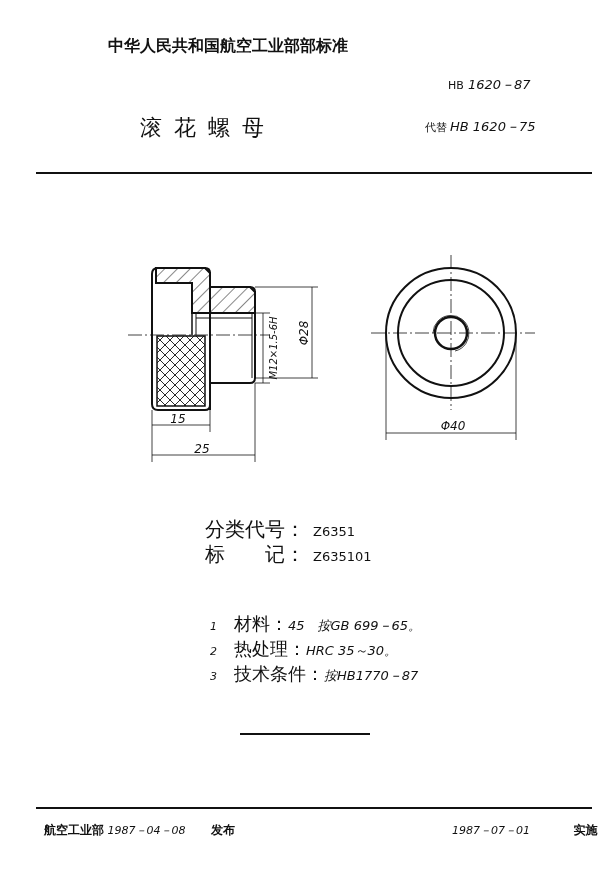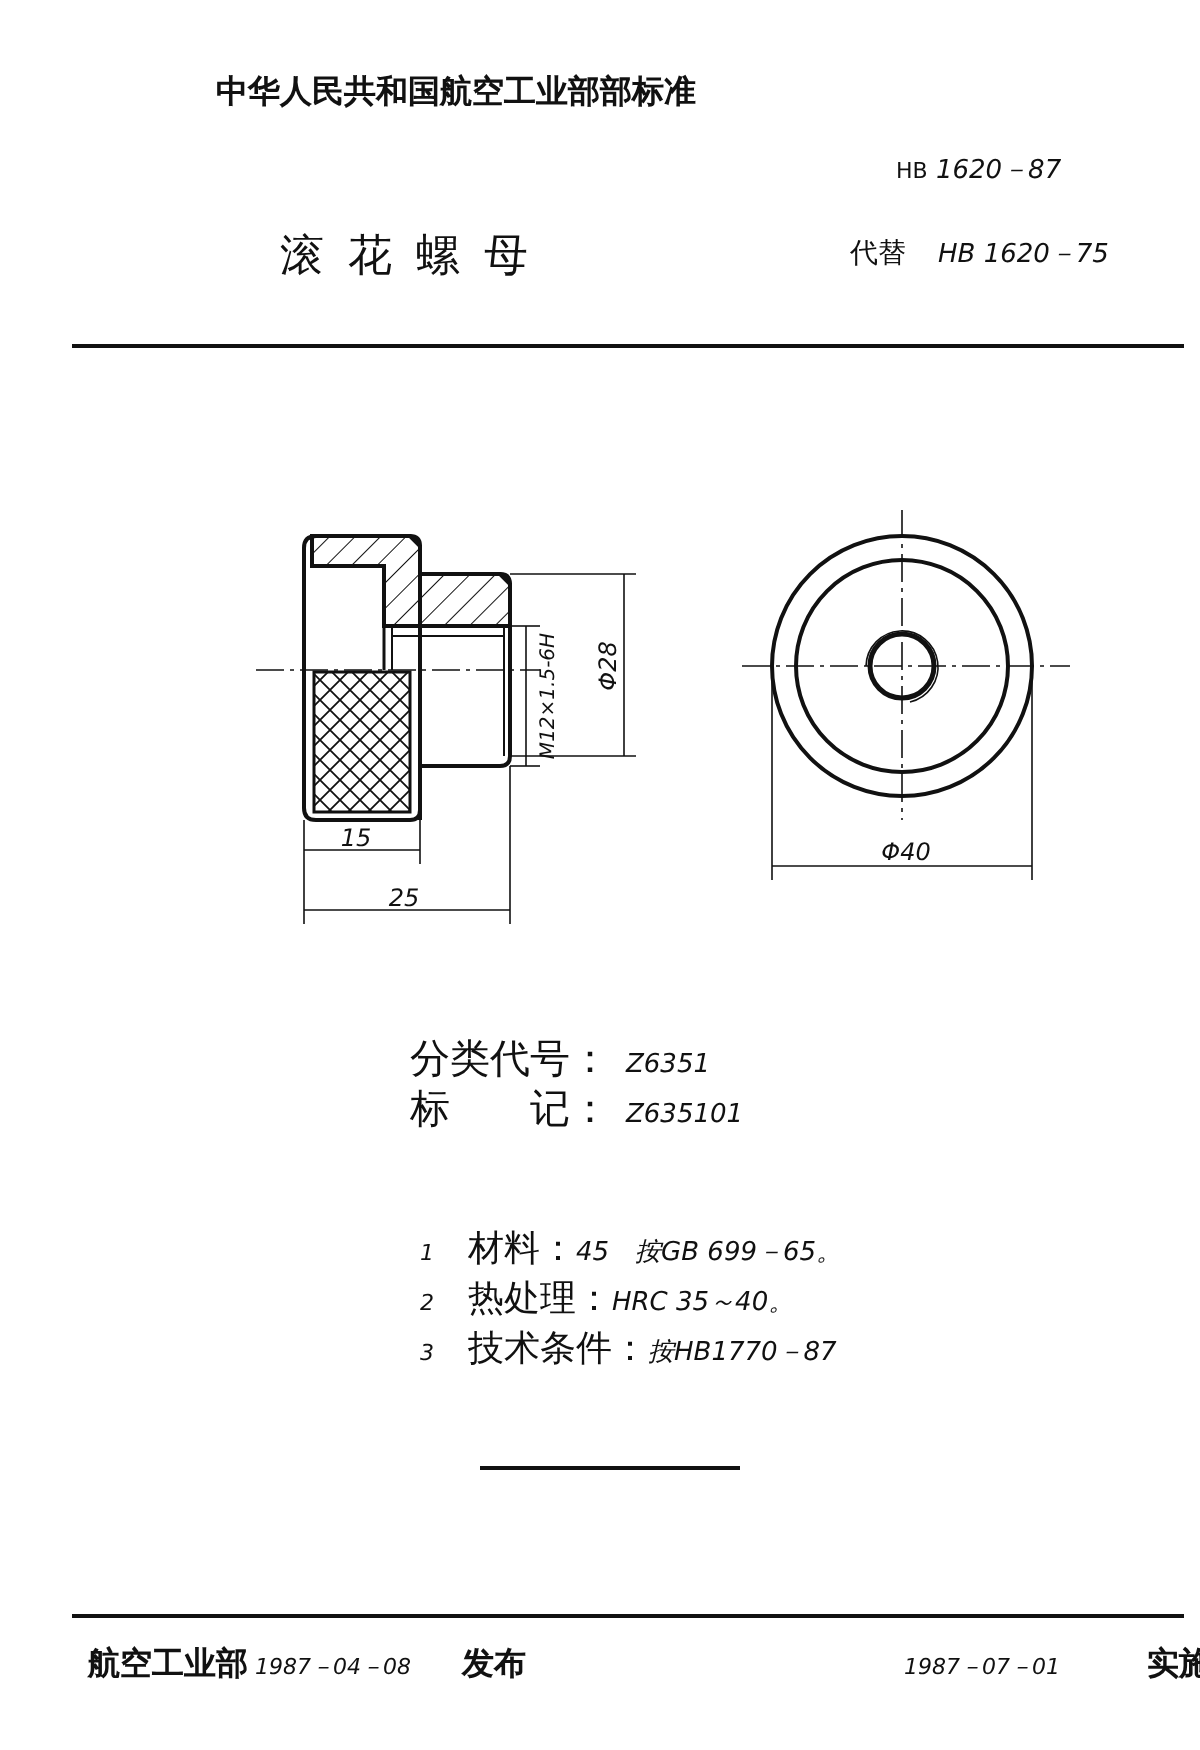--- a/index.html
+++ b/index.html
@@ -4,35 +4,35 @@
 <style>
   html, body { margin: 0; padding: 0; background: #ffffff; }
   body { width: 600px; height: 875px; position: relative; overflow: hidden;
          font-family: "DejaVu Sans", sans-serif; color: #111; }
   .abs { position: absolute; white-space: nowrap; }
   .org { left: 108px; top: 36px; font-size: 16px; font-weight: bold; letter-spacing: 0px; font-family: Liberation Serif, serif; }
   .std-no { left: 425px; top: 76px; font-size: 13px; font-style: italic; }
   .std-no .hb { font-style: normal; font-size: 11px; margin-left: 23px; }
   .title { left: 140px; top: 113px; font-size: 22px; font-family: "DejaVu Serif", serif; letter-spacing: 12px; }
   .replaces { left: 425px; top: 118px; font-size: 13px; font-style: italic; }
-  .replaces .lbl { font-style: normal; font-size: 14px; margin-right: 16px; }
+  .replaces .lbl { font-style: normal; font-size: 11px; margin-right: 3px; }
   .rule { position: absolute; background: #111; }
   .rule-top { left: 36px; top: 172px; width: 556px; height: 2px; }
   .rule-short { left: 240px; top: 733px; width: 130px; height: 2px; }
   .rule-bottom { left: 36px; top: 807px; width: 556px; height: 2px; }
   svg.drawing { position: absolute; left: 0; top: 0; }
   .info { left: 205px; font-size: 13px; }
   .info .k { font-family: "DejaVu Serif", serif; font-size: 20px; }
-  .info .v { font-style: italic; margin-left: 8px; text-align: right; }
+  .info .v { margin-left: 8px; text-align: right; }
   .note { left: 210px; font-size: 13px; }
   .note .n { font-style: italic; font-size: 11px; display: inline-block; width: 24px; }
   .note .k { font-family: "DejaVu Serif", serif; font-size: 18px; }
   .note .v { font-style: italic; margin-left: 0; }
   .footer { top: 822px; font-size: 11px; }
-  .footer b { font-weight: bold; font-size: 16px; }
+  .footer b { font-weight: bold; font-size: 12px; }
   .footer i { font-style: italic; }
 </style>
 </head>
 <body>
 
 <div class="abs org">中华人民共和国航空工业部部标准</div>
 <div class="abs std-no">
   <span class="hb">HB</span>
   <span>1620－87</span>
 </div>
@@ -111,21 +111,21 @@
   <span class="k">分类代号：</span><span class="v">Z6351</span>
 </div>
 <div class="abs info" style="top:541px">
   <span class="k">标　　记：</span><span class="v">Z635101</span>
 </div>
 
 <div class="abs note" style="top:612px">
   <span class="n">1</span><span class="k">材料：</span><span class="v">45　按GB 699－65。</span>
 </div>
 <div class="abs note" style="top:637px">
-  <span class="n">2</span><span class="k">热处理：</span><span class="v">HRC 35～40。</span>
+  <span class="n">2</span><span class="k">热处理：</span><span class="v">HRC 35～30。</span>
 </div>
 <div class="abs note" style="top:662px">
   <span class="n">3</span><span class="k">技术条件：</span><span class="v">按HB1770－87</span>
 </div>
 
 <div class="rule rule-short"></div>
 <div class="rule rule-bottom"></div>
 
 <div class="abs footer" style="left:44px">
   <b>航空工业部</b>

